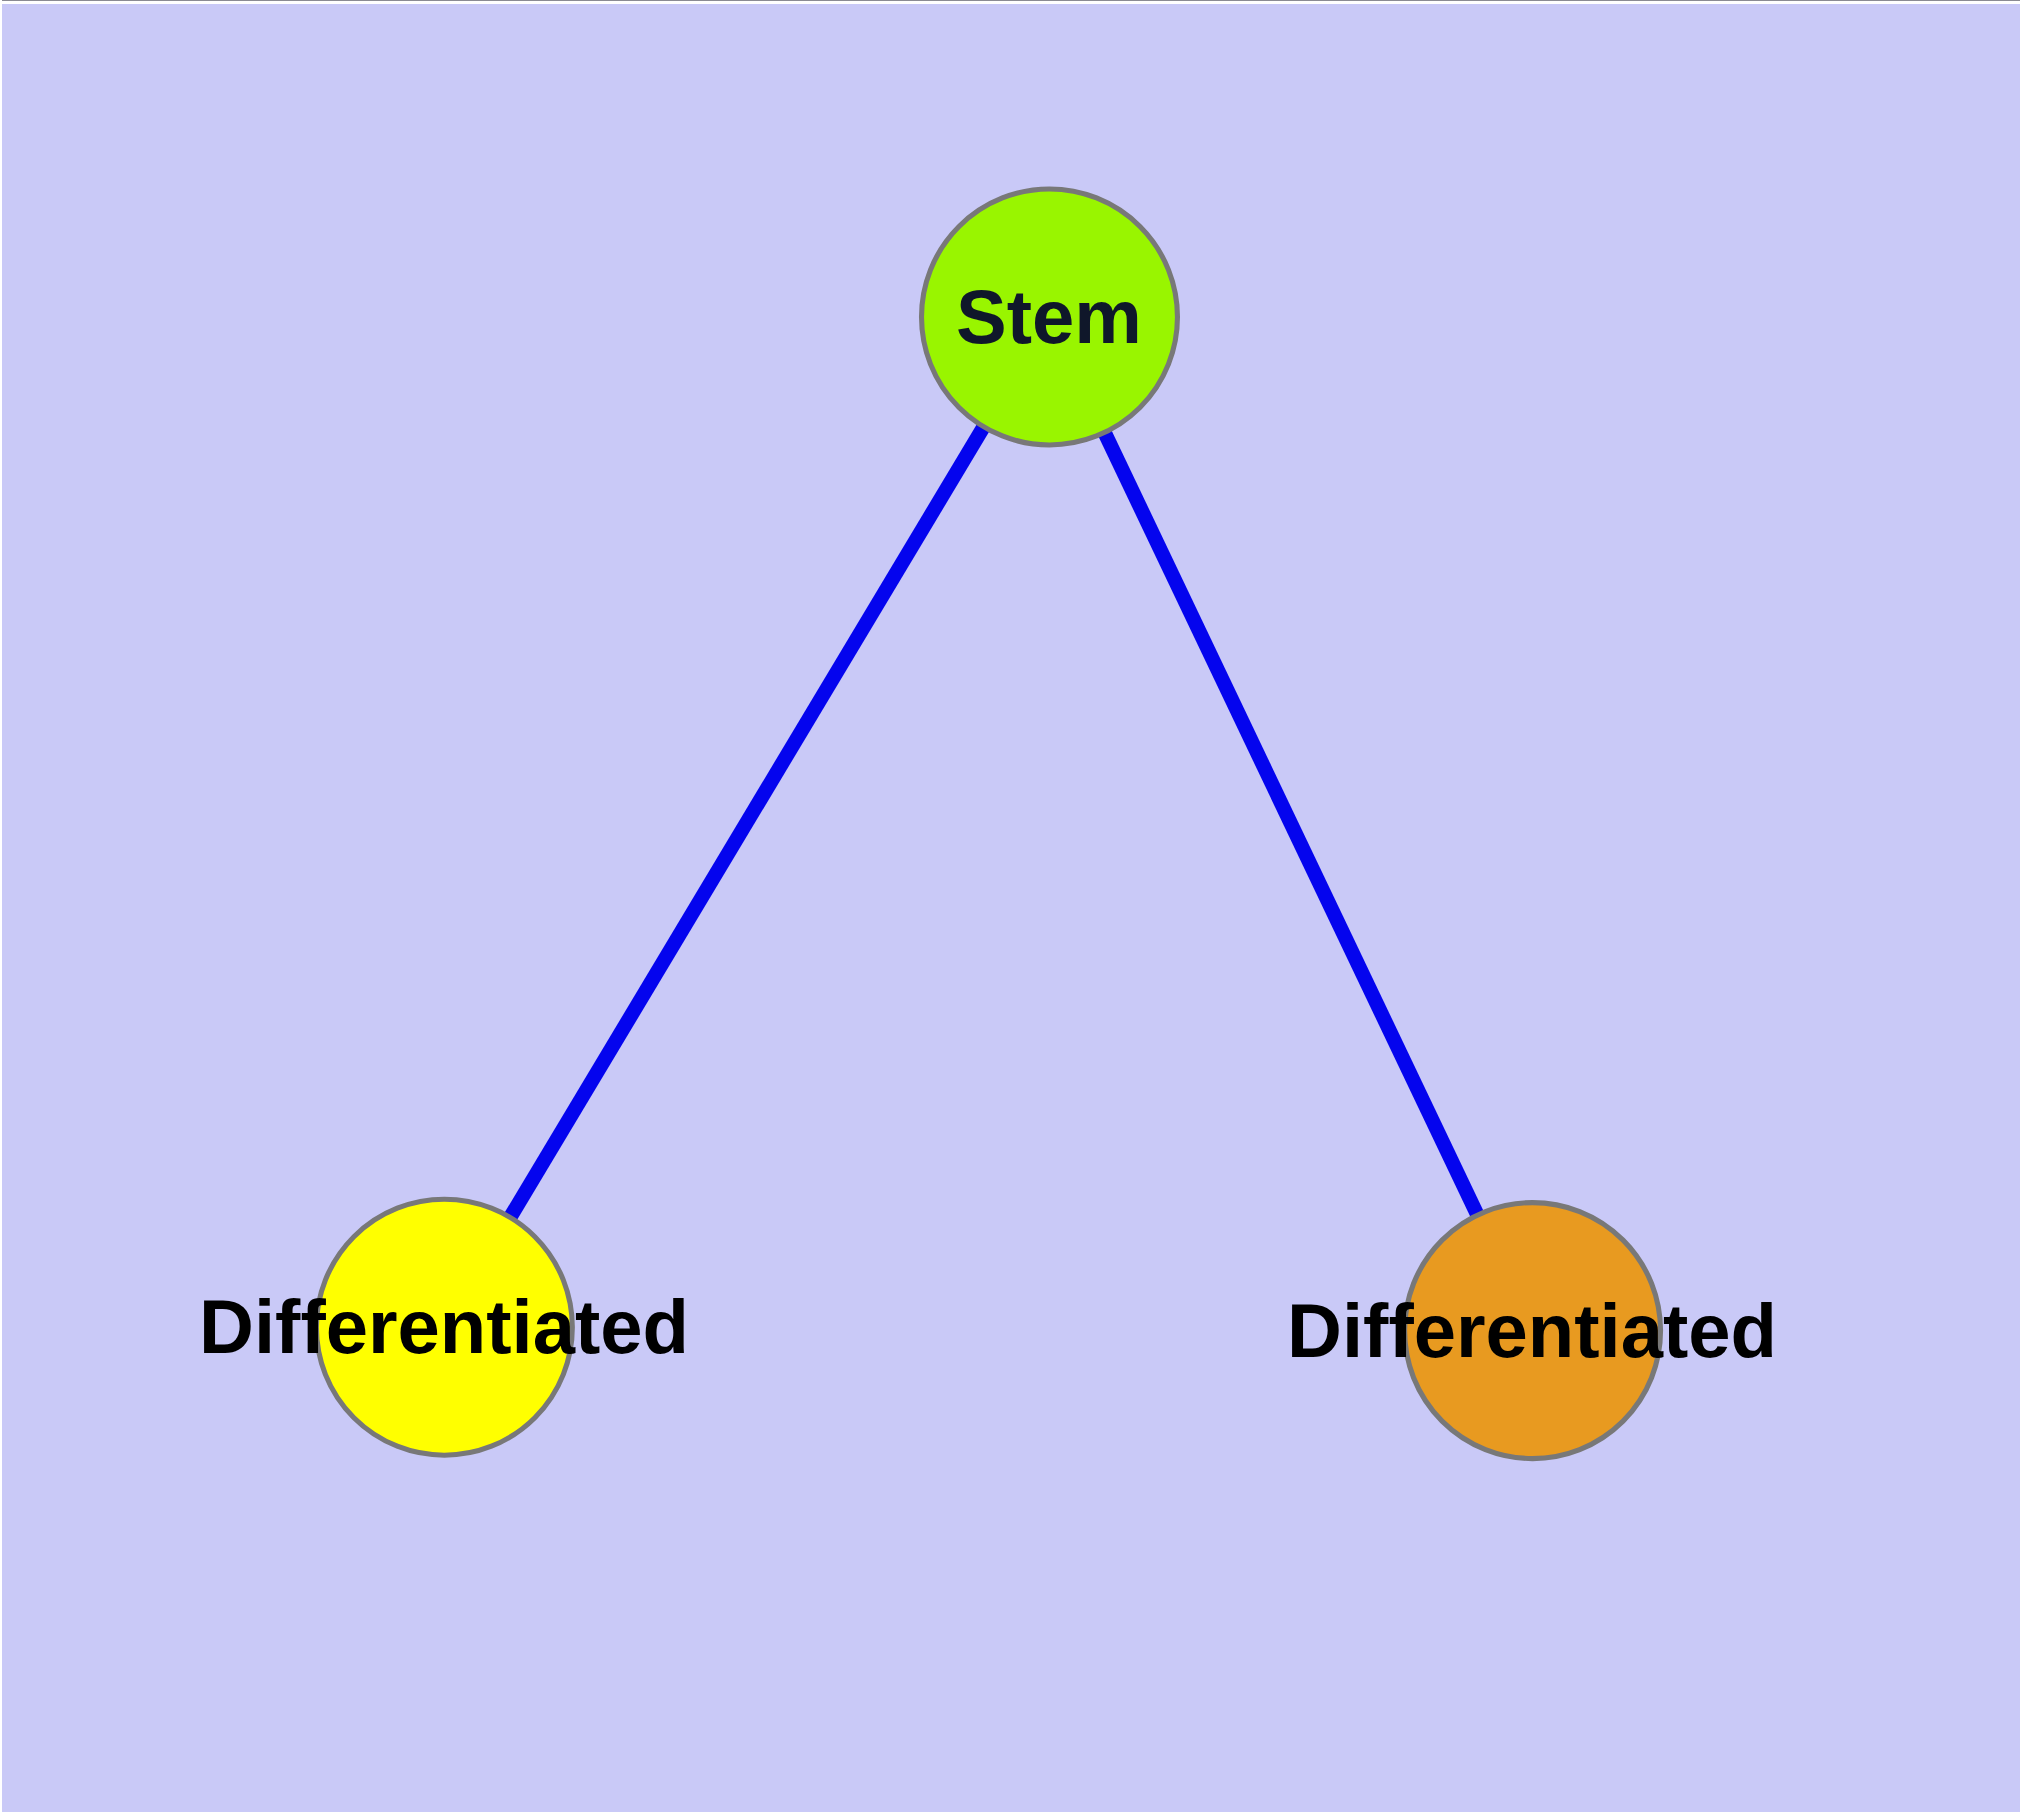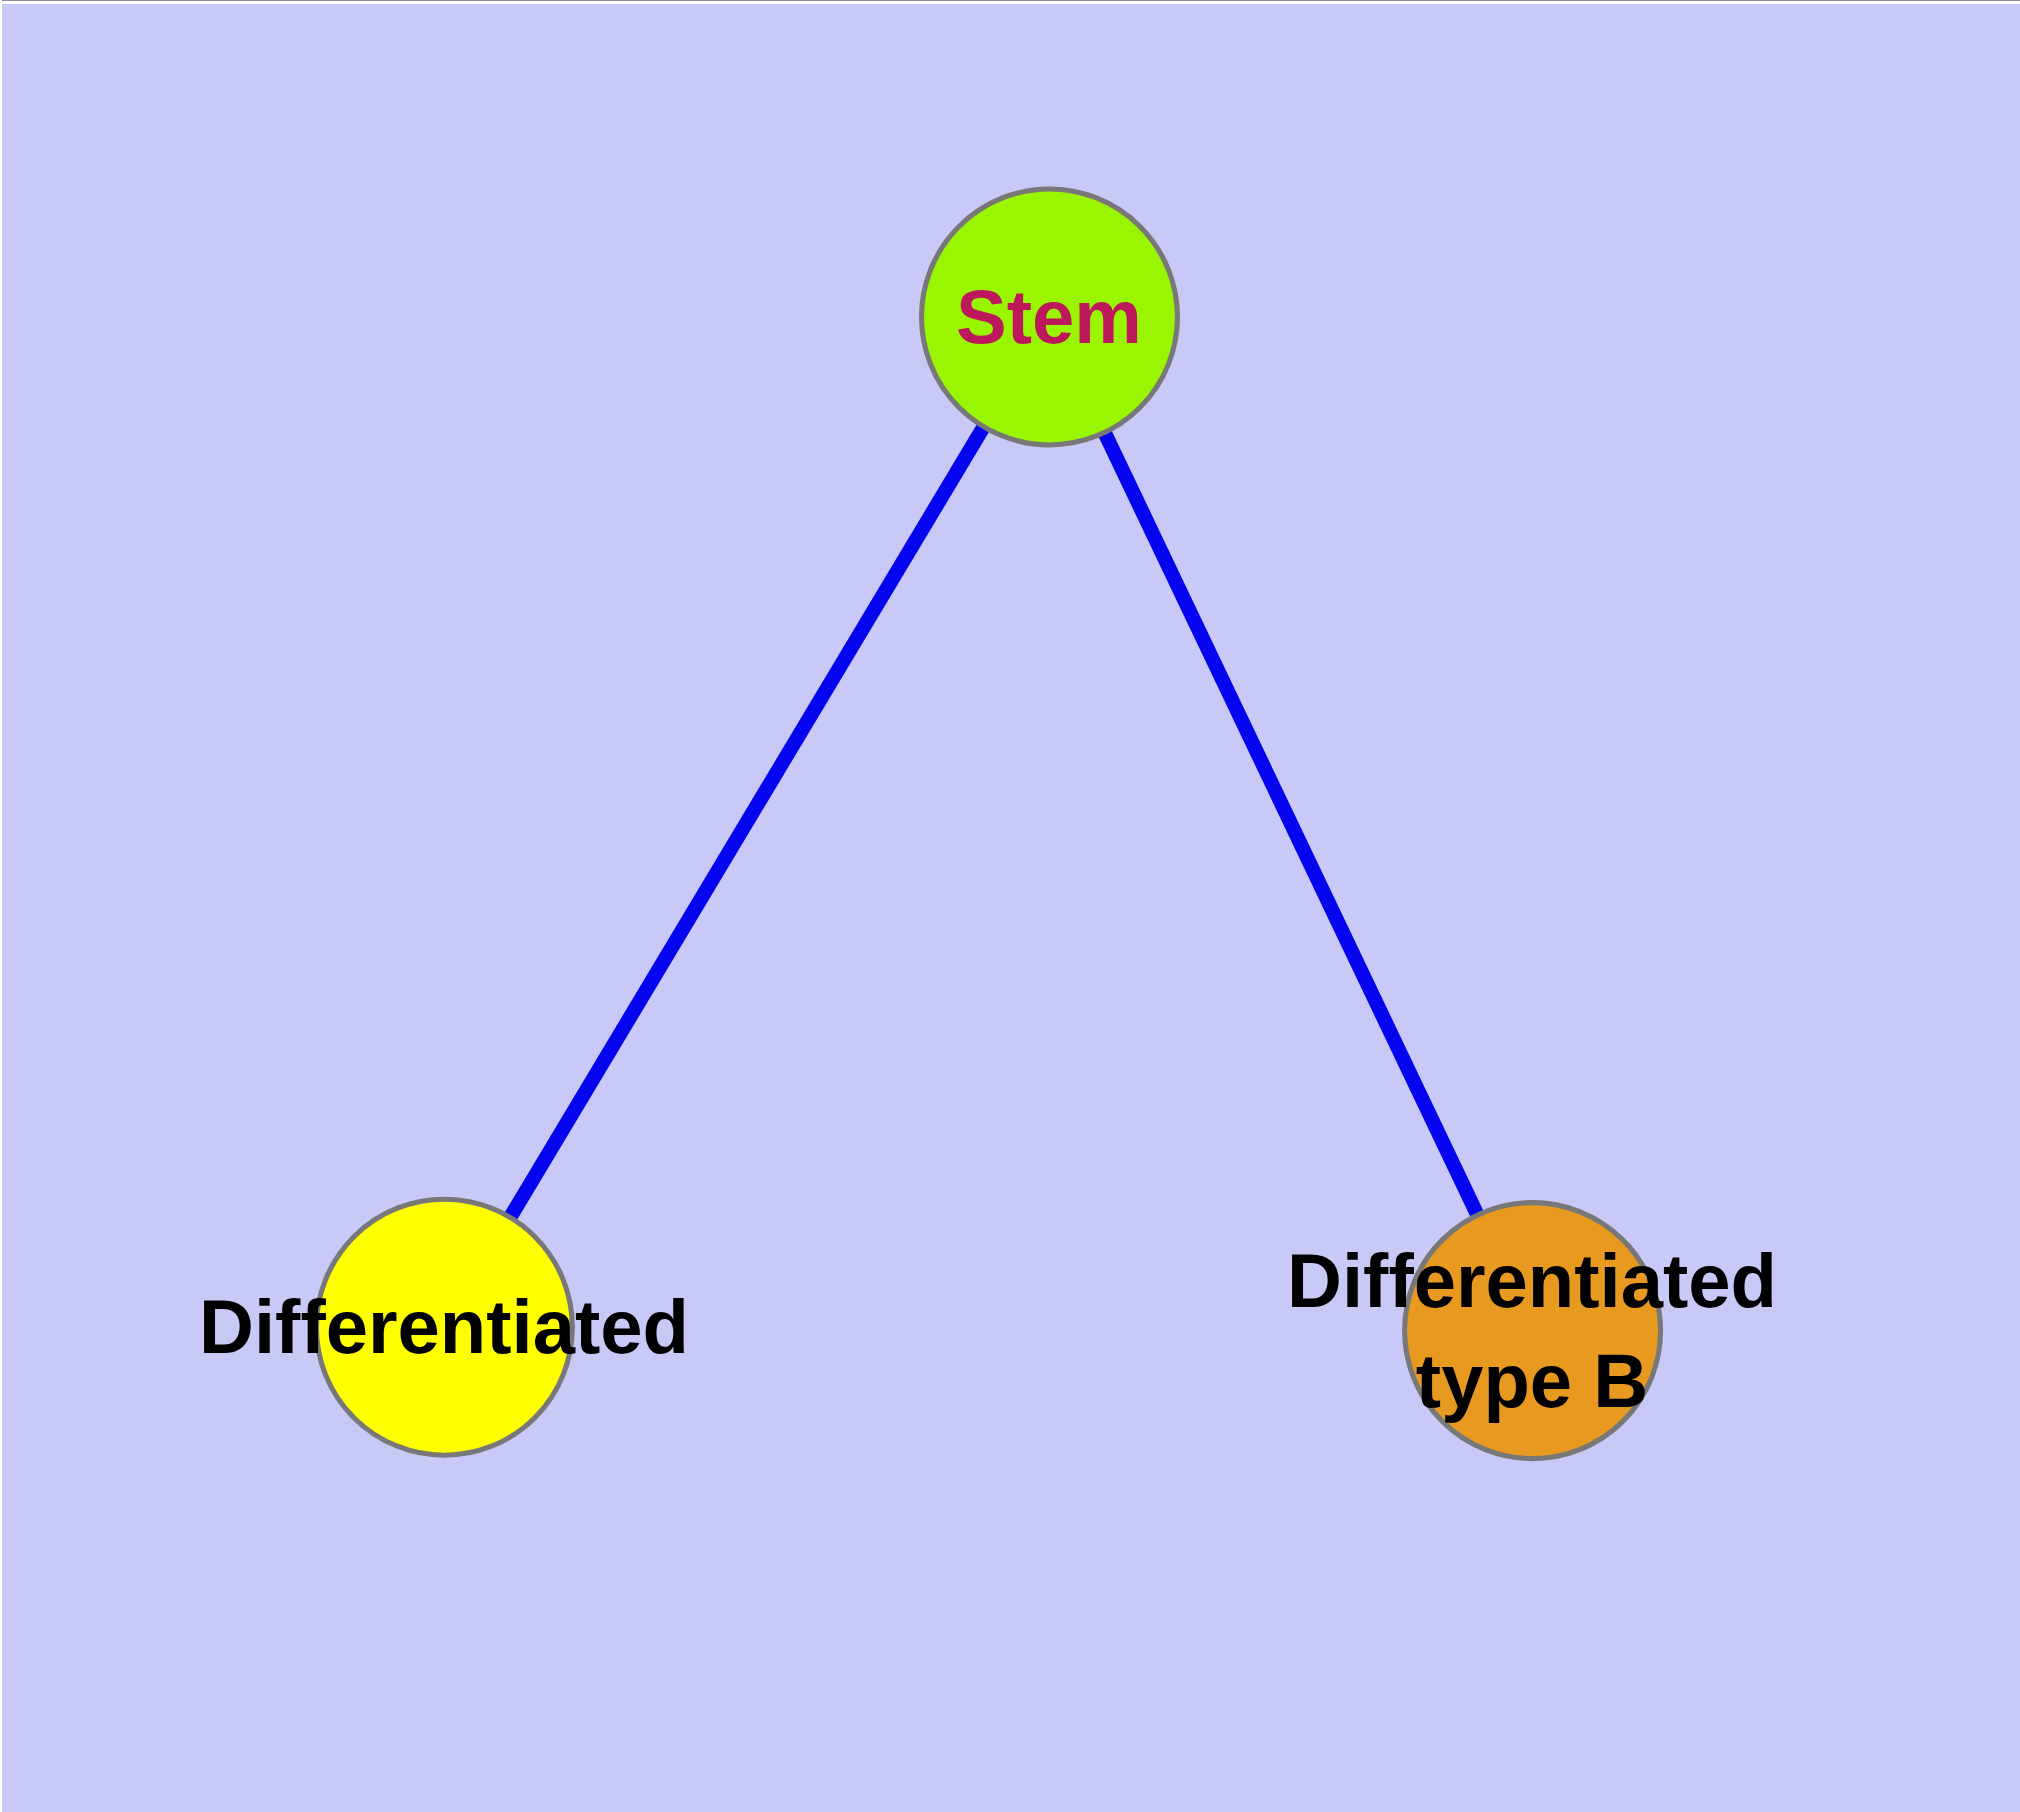--- a/index.html
+++ b/index.html
@@ -62,25 +62,24 @@
 <div class="left-strip" style="background: rgb(255, 255, 255);"></div>
 
 <svg class="graph-svg" viewBox="0 0 2384 2138" xmlns="http://www.w3.org/2000/svg">
   <line class="edge" x1="1238" y1="374" x2="524" y2="1566" stroke="#0404EE" stroke-width="17"></line>
   <line class="edge" x1="1238" y1="374" x2="1808" y2="1570" stroke="#0404EE" stroke-width="17"></line>
   <circle class="node" cx="1238" cy="374" r="151" fill="#99F500" stroke="#787878" stroke-width="6"></circle>
   <circle class="node" cx="524" cy="1566" r="151" fill="#FFFF00" stroke="#787878" stroke-width="6"></circle>
   <circle class="node" cx="1808" cy="1570" r="151" fill="#E89A20" stroke="#787878" stroke-width="6"></circle>
 </svg>
 
-<div class="node-label" style="left: 1049px; top: 317px; color: #be185d; font-size: 76px;">
+<div class="node-label" style="left: 1049px; top: 317px; color: #0f172a; font-size: 76px;">
   <span class="label-line">Stem</span>
 </div>
 
 <div class="node-label" style="left: 444px; top: 1327px; color: rgb(0, 0, 0); font-size: 76px;">
   <span class="label-line">Differentiated</span>
 </div>
 
 <div class="node-label" style="left: 1532px; top: 1331px; color: rgb(0, 0, 0); font-size: 76px;">
   <span class="label-line">Differentiated</span>
-  <span class="label-line">type B</span>
 </div>
 
 
 </body></html>

